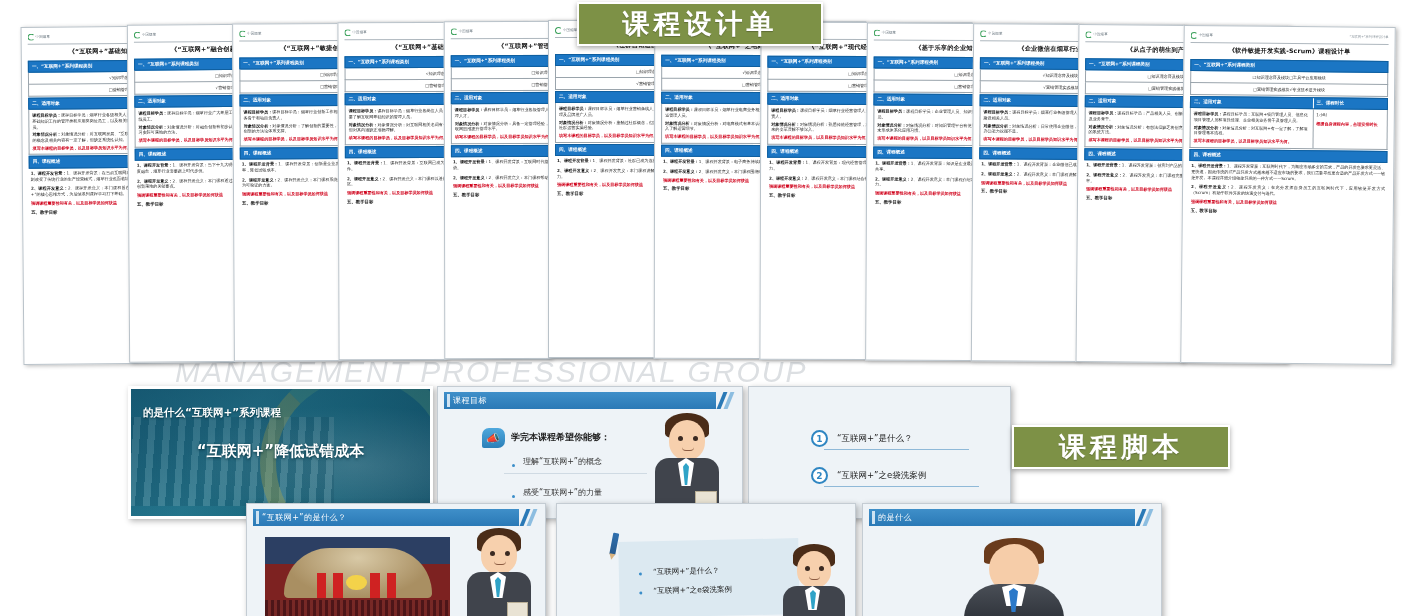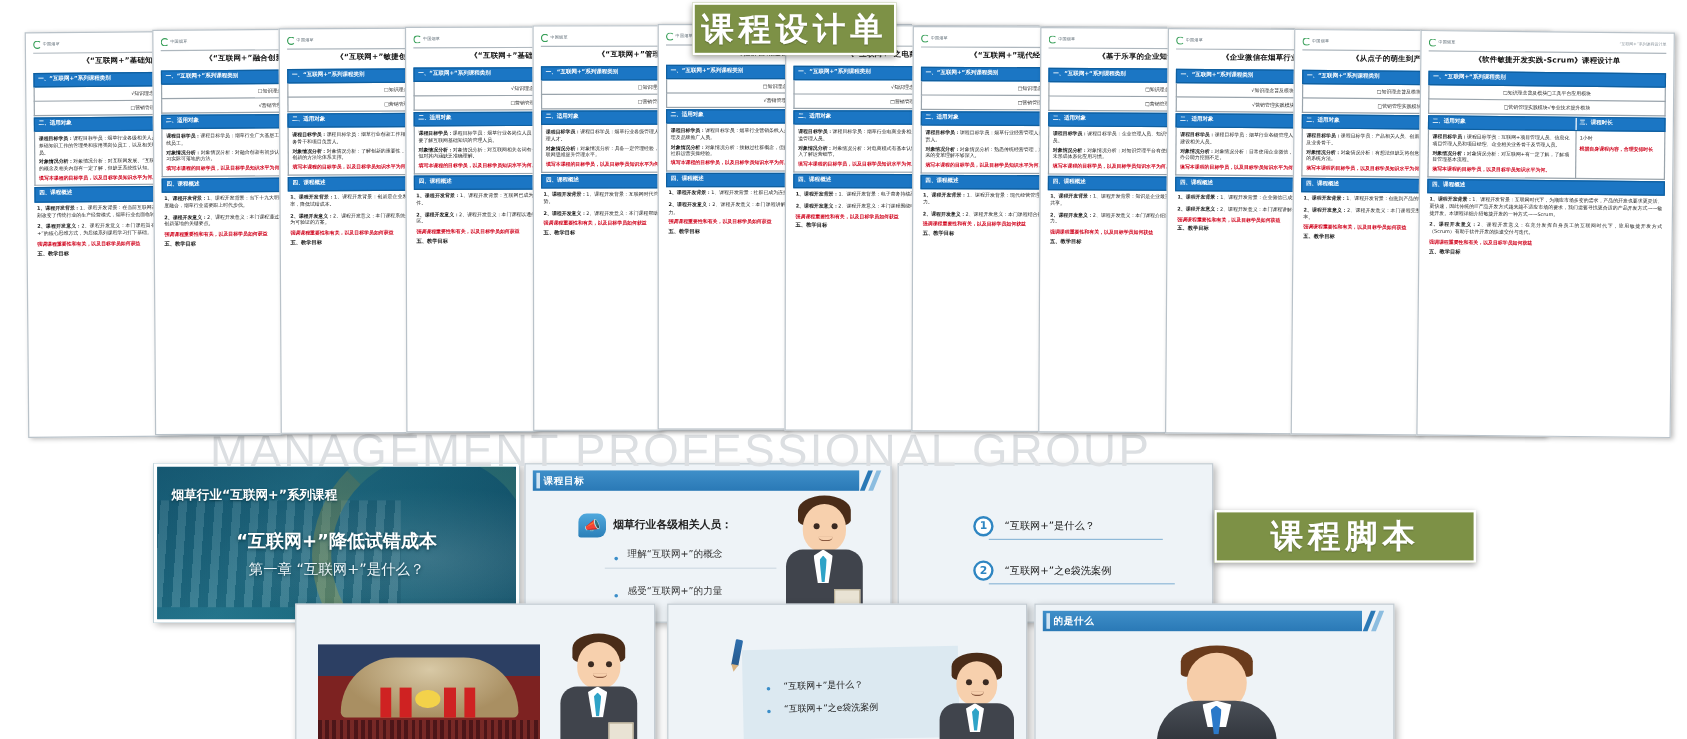--- a/index.html
+++ b/index.html
@@ -15,21 +15,21 @@
   .watermark {
     position: absolute;
     font-family: "Liberation Sans", sans-serif;
     font-weight: 400;
     color: #d8dcdf;
     letter-spacing: 2px;
     white-space: nowrap;
     user-select: none;
     z-index: 1;
   }
-  .wm-main { left: 175px; top: 355px; font-size: 38px; color: #dcdfe2; }
+  .wm-main { left: 175px; top: 355px; font-size: 30px; color: #dcdfe2; font-style: italic; }
 
   
   .sheets { position: absolute; left: 0; top: 8px; width: 1406px; height: 355px; z-index: 2; }
   .sheet {
     position: absolute;
     width: 212px; height: 338px;
     background: #ffffff;
     border: 1px solid #b9c2c9;
     box-shadow: 2px 1px 4px rgba(0,0,0,0.28);
     overflow: hidden;
@@ -75,41 +75,41 @@
     position: absolute; z-index: 30;
     background: #7d9146;
     border: 2px solid #ffffff;
     box-shadow: 0 2px 5px rgba(0,0,0,.35);
     color: #ffffff;
     font-weight: bold;
     display: flex; align-items: center; justify-content: center;
     letter-spacing: 4px;
     text-shadow: 0 1px 1px rgba(0,0,0,.25);
   }
-  #banner-design { left: 577px; top: 2px; width: 170px; height: 44px; font-size: 27px; }
+  #banner-design { left: 577px; top: 2px; width: 246px; height: 44px; font-size: 27px; }
   #banner-script { left: 1012px; top: 425px; width: 218px; height: 44px; font-size: 27px; }
 
   
   .slide {
     position: absolute;
     background: #eef3f7;
     border: 1px solid #c4ccd3;
     box-shadow: 2px 2px 6px rgba(0,0,0,.3);
     overflow: hidden;
   }
   .slide-bar {
     position: relative;
     background: linear-gradient(#3f8fc9, #2a79b6);
     height: 17px; display: flex; align-items: center;
     padding-left: 9px; margin: 5px 26px 0 6px;
   }
   .slide-bar::before {
     content: ""; position: absolute; left: 3px; top: 2px; bottom: 2px; width: 2.5px; background: #cfe3f2;
   }
-  .slide-bar-txt { color: #fff; font-size: 8px; font-weight: bold; letter-spacing: .5px; white-space: nowrap; }
+  .slide-bar-txt { color: #fff; font-size: 8px; font-weight: normal; letter-spacing: .5px; white-space: nowrap; }
   .slash { position: absolute; top: 0; height: 17px; width: 22px; }
   .slash i { position: absolute; top: 0; width: 4px; height: 17px; background: #2a79b6; transform: skewX(-22deg); }
   .slash i:nth-child(1) { left: 2px; }
   .slash i:nth-child(2) { left: 9px; background:#8cbde0; }
 
   
   #slide-title {
     left: 128px; top: 386px; width: 305px; height: 133px;
     border: 3px solid #fff; background: #16627f;
   }
@@ -614,37 +614,36 @@
 
   <div class="banner" id="banner-design">课程设计单</div>
   <div class="banner" id="banner-script">课程脚本</div>
 
   <div class="slide" id="slide-title">
     <div class="ts-photo">
       <div class="ts-machine"></div>
       <div class="ts-arc"></div>
       <div class="ts-veil"></div>
     </div>
-    <div class="ts-l1">烟草行业“互联网+”系列课程</div>
+    <div class="ts-l1">的是什么“互联网+”系列课程</div>
     <div class="ts-l2">“互联网+”降低试错成本</div>
-    <div class="ts-l3">第一章 “互联网+”是什么？</div>
   </div>
 
   <div class="slide" id="slide-goals">
     <div class="slide-bar">
       <span class="slide-bar-txt">课程目标</span>
       <span class="slash" style="right:-24px">
           <i></i>
           <i></i>
         </span>
     </div>
     <div class="gl-bubble">
         <span>📣</span>
       </div>
-    <div class="gl-h">烟草行业各级相关人员：</div>
+    <div class="gl-h">学完本课程希望你能够：</div>
     <div class="dot" style="left:74px; top:77px"></div>
     <div class="gl-b1">理解“互联网+”的概念</div>
     <div class="gl-rule"></div>
     <div class="dot" style="left:74px; top:108px"></div>
     <div class="gl-b2">感受“互联网+”的力量</div>
     <div class="person" style="left:205px; top:26px; width:92px; height:107px">
       <div class="p-hair" style="left:22px; top:0; width:44px; height:25px"></div>
       <div class="p-head" style="left:26px; top:7px; width:36px; height:40px"></div>
       <div style="position:absolute; left:35px; top:23px; width:5px; height:5px; background:#3a2a22; border-radius:50%"></div>
       <div style="position:absolute; left:50px; top:23px; width:5px; height:5px; background:#3a2a22; border-radius:50%"></div>
@@ -663,20 +662,27 @@
     </div>
     <div class="toc-ul" style="left:75px; top:62px; width:145px"></div>
     <div class="toc-item" style="left:62px; top:80px">
       <span class="toc-num">2</span>
       <span class="toc-txt">“互联网+”之e袋洗案例</span>
     </div>
     <div class="toc-ul" style="left:75px; top:99px; width:155px"></div>
   </div>
 
   <div class="slide" id="slide-what">
+    <div class="slide-bar">
+      <span class="slide-bar-txt">“互联网+”的是什么？</span>
+      <span class="slash" style="right:-24px">
+          <i></i>
+          <i></i>
+        </span>
+    </div>
     <div class="wh-photo">
       <div class="wh-stage"></div>
       <div class="wh-emb"></div>
       <div class="wh-flag" style="left:28%"></div>
       <div class="wh-flag" style="left:37%"></div>
       <div class="wh-flag" style="left:57%"></div>
       <div class="wh-flag" style="left:66%"></div>
       <div class="wh-seats"></div>
     </div>
     <div class="person" style="left:208px; top:24px; width:92px; height:96px">

